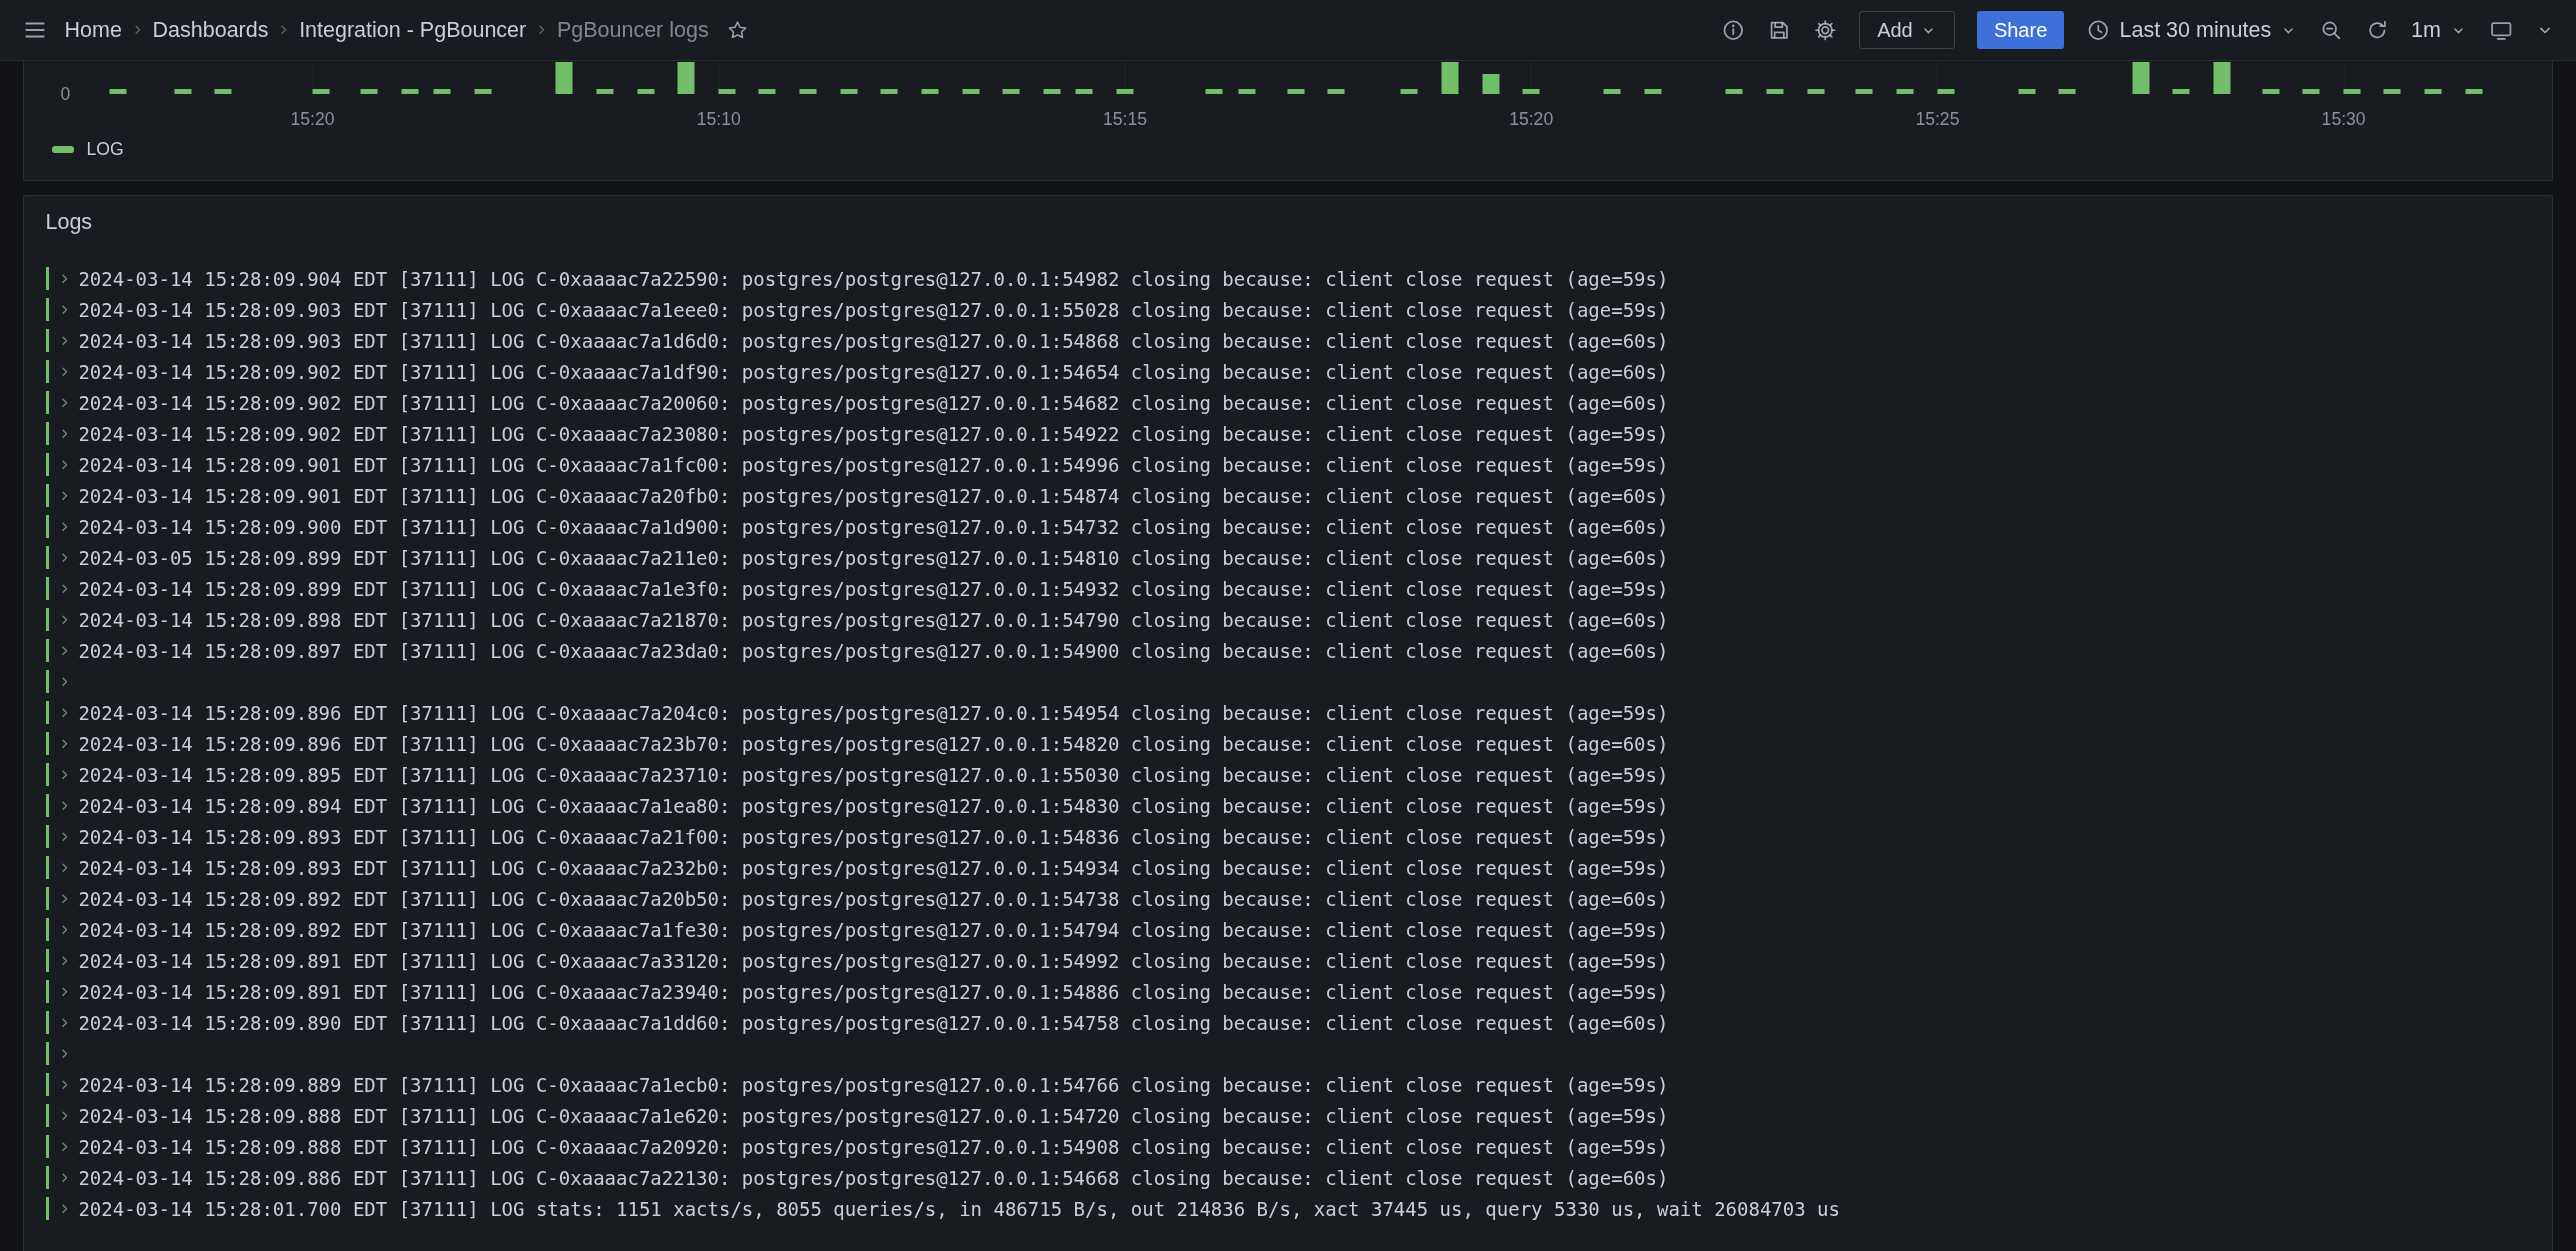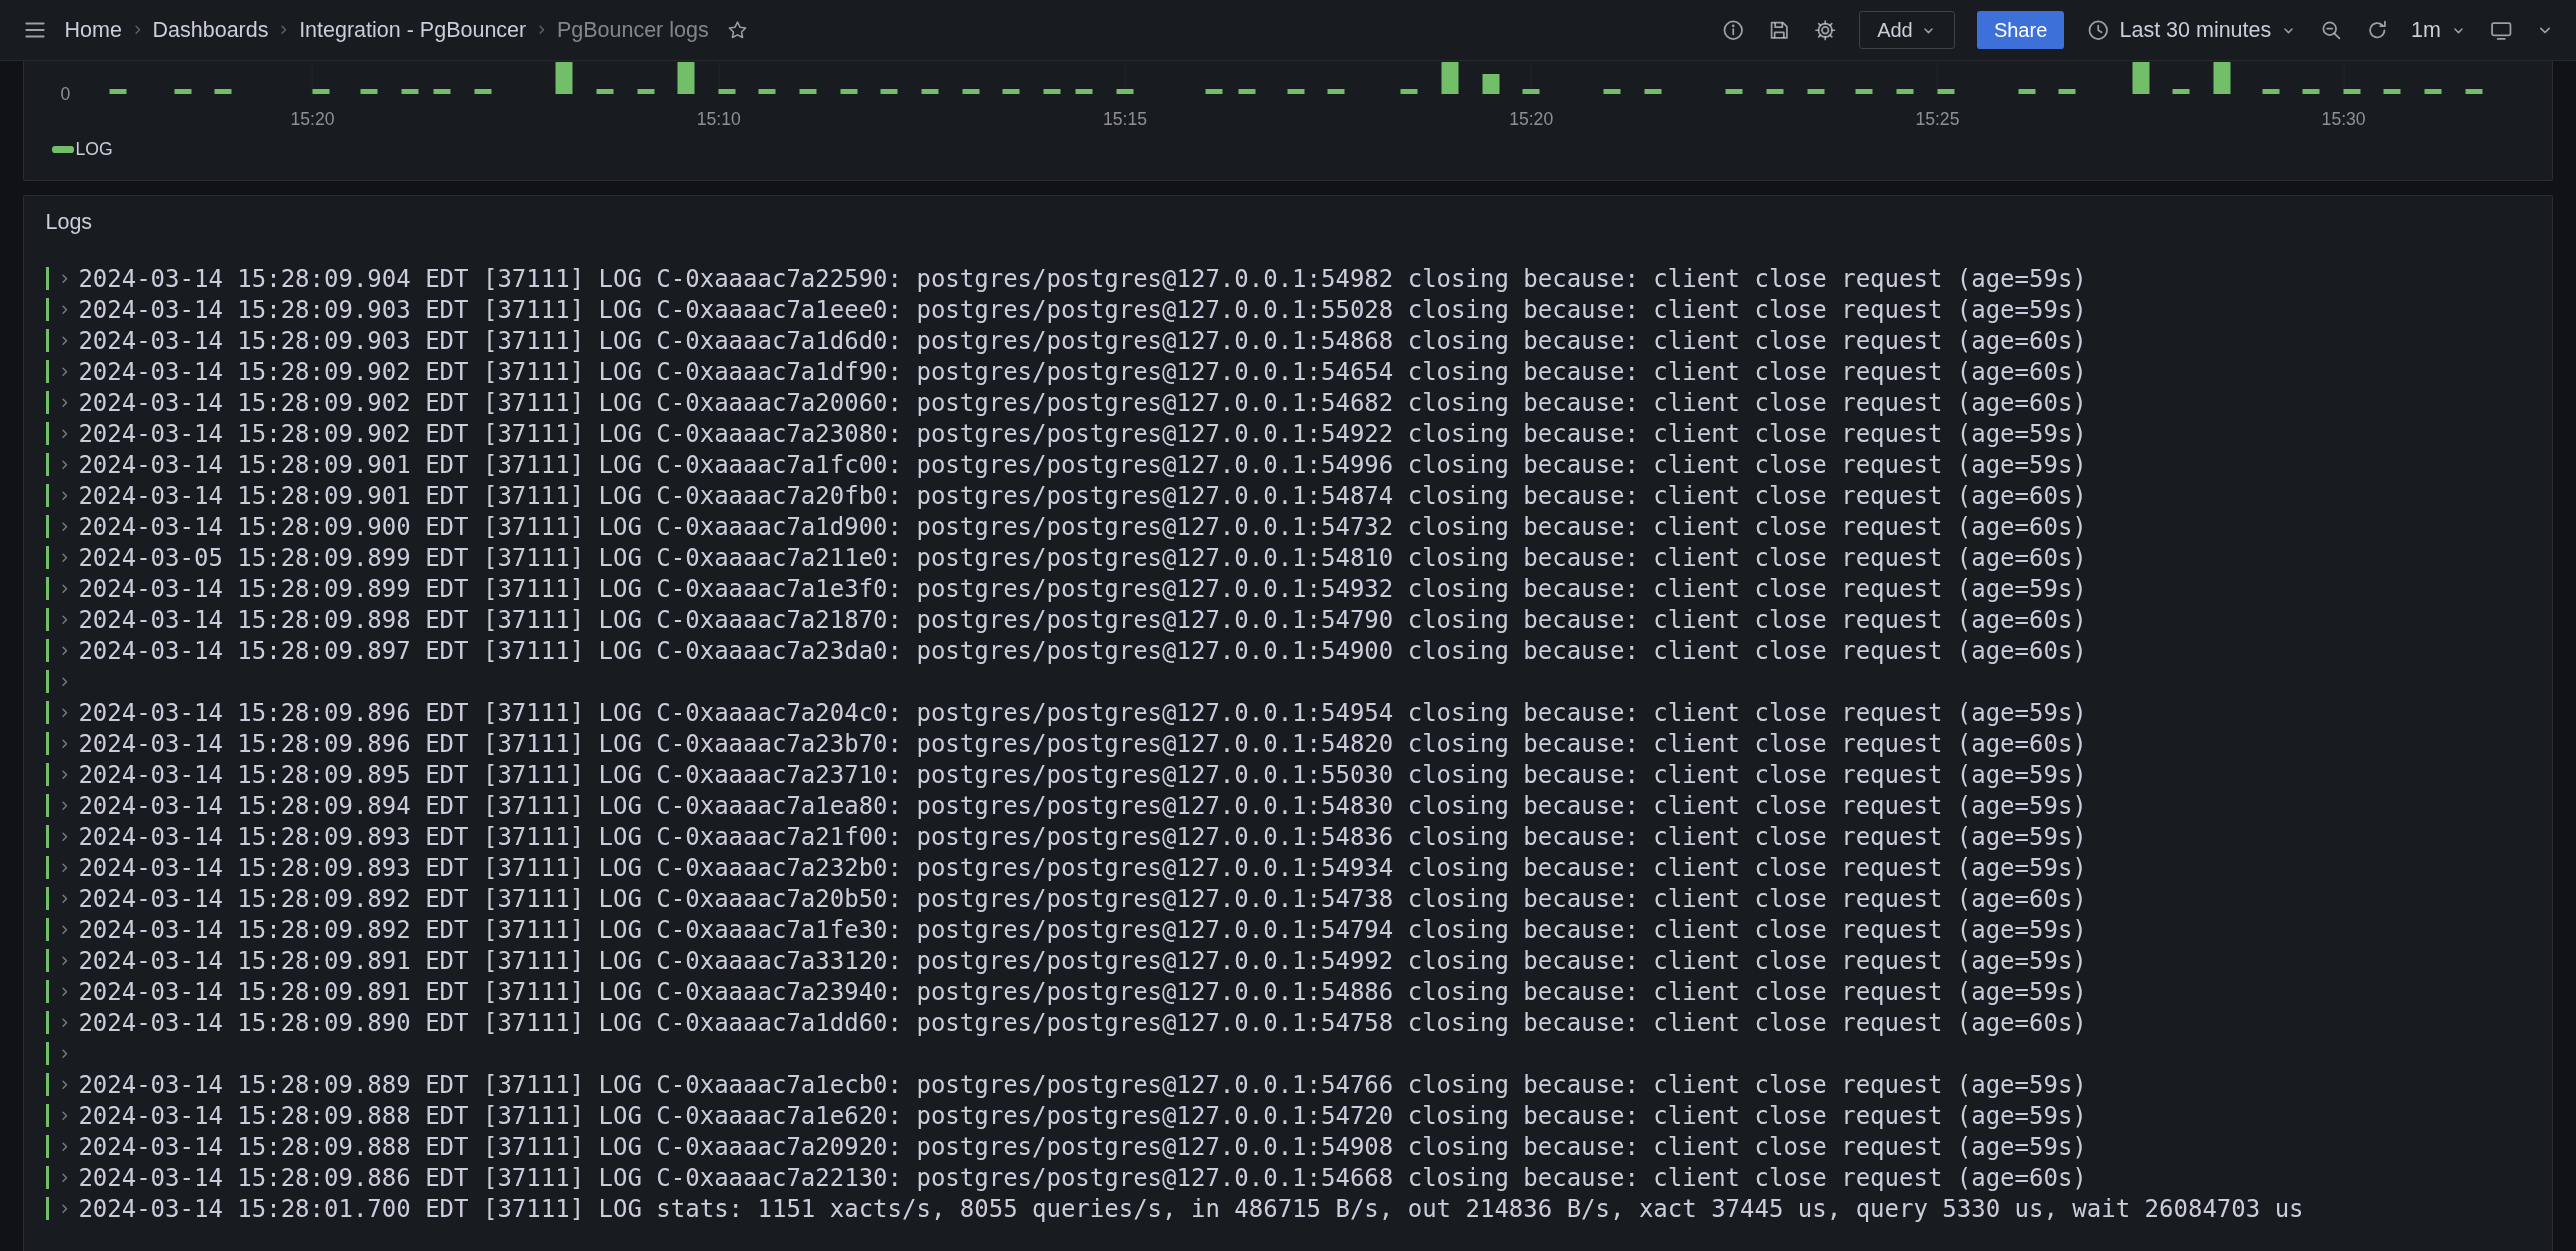--- a/index.html
+++ b/index.html
@@ -33,36 +33,36 @@
   .plot { position:absolute; left:61px; right:21.5px; top:72px; height:32px; }
   .bar { position:absolute; bottom:0; width:17px; transform:translateX(-50%); background:#73BF69; }
   .gridline { position:absolute; top:0; bottom:0; width:0.8px; transform:translateX(-50%);
     background:rgba(204,204,220,0.05); }
   .x-axis { position:absolute; left:61px; right:21.5px; top:119px; height:21.5px; }
   .x-tick { position:absolute; transform:translateX(-50%); font-size:17.6px;
     color:rgba(204,204,220,0.65); white-space:nowrap; }
   .y-zero { position:absolute; left:15.3px; top:94px; width:31px; text-align:right;
     font-size:17.6px; color:rgba(204,204,220,0.65); }
   .legend { position:absolute; left:28px; top:149px; display:flex; align-items:center;
-    gap:2px; cursor:pointer;text-align:center; }
+    gap:13px; cursor:pointer;text-align:center; }
   .legend-pill { width:21.5px; height:7px; border-radius:3.1px; background:#73BF69; }
   .legend-label { font-size:17.6px; color:#ccccdc; }
 
   
   .logs-panel { position:absolute; left:23px; right:23px; top:195px; height:1073px;
     background:#181b1f; border:0.8px solid rgba(204,204,220,0.1); border-radius:3.1px; z-index:1; }
   .logs-title { position:absolute; top:14px; left:21.5px; font-size:21.5px; color:#ccccdc;
     font-weight:500; cursor:pointer; }
   .log-list { position:absolute; top:67px; left:21.5px; right:21.5px; }
   .log-row { display:flex; align-items:center; height:31px; cursor:pointer; }
   .level-bar { width:3.8px; height:23px; background:#73BF69; margin-right:7.7px; flex:none; }
   .row-chevron { width:15.3px; height:15.3px; margin-right:6.1px; flex:none;
     color:rgba(204,204,220,0.55); display:flex; align-items:center; justify-content:center; }
   .row-chevron svg { width:15.3px; height:15.3px; display:block; }
-  .log-text { font-family:"DejaVu Sans Mono", monospace; font-size:24px;
+  .log-text { font-family:"DejaVu Sans Mono", monospace; font-size:19px;
     color:#ccccdc; white-space:pre; }
 </style>
 </head>
 <body>
 
 <div class="chart-panel">
   <div class="y-zero">0</div>
   <div class="plot" id="plot">
       <div class="gridline" style="left: 9.302%;"></div>
       <div class="gridline" style="left: 25.914%;"></div>

